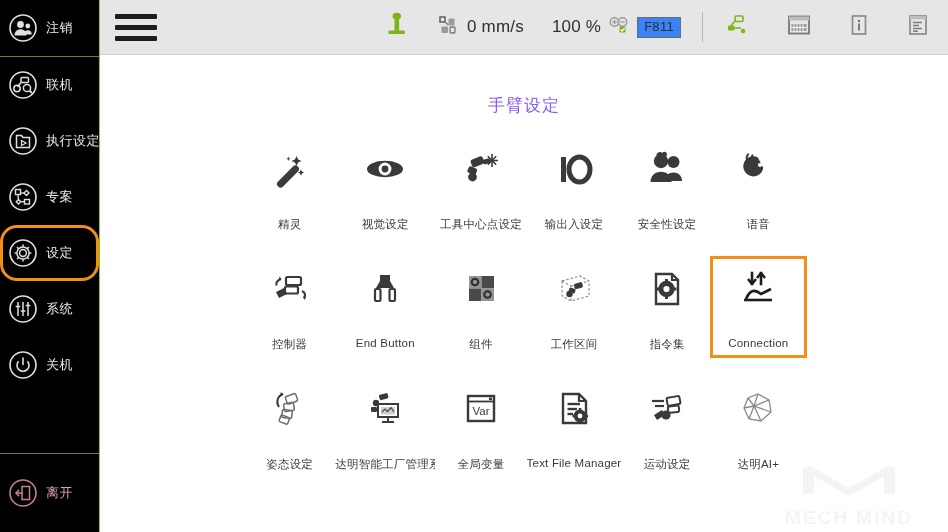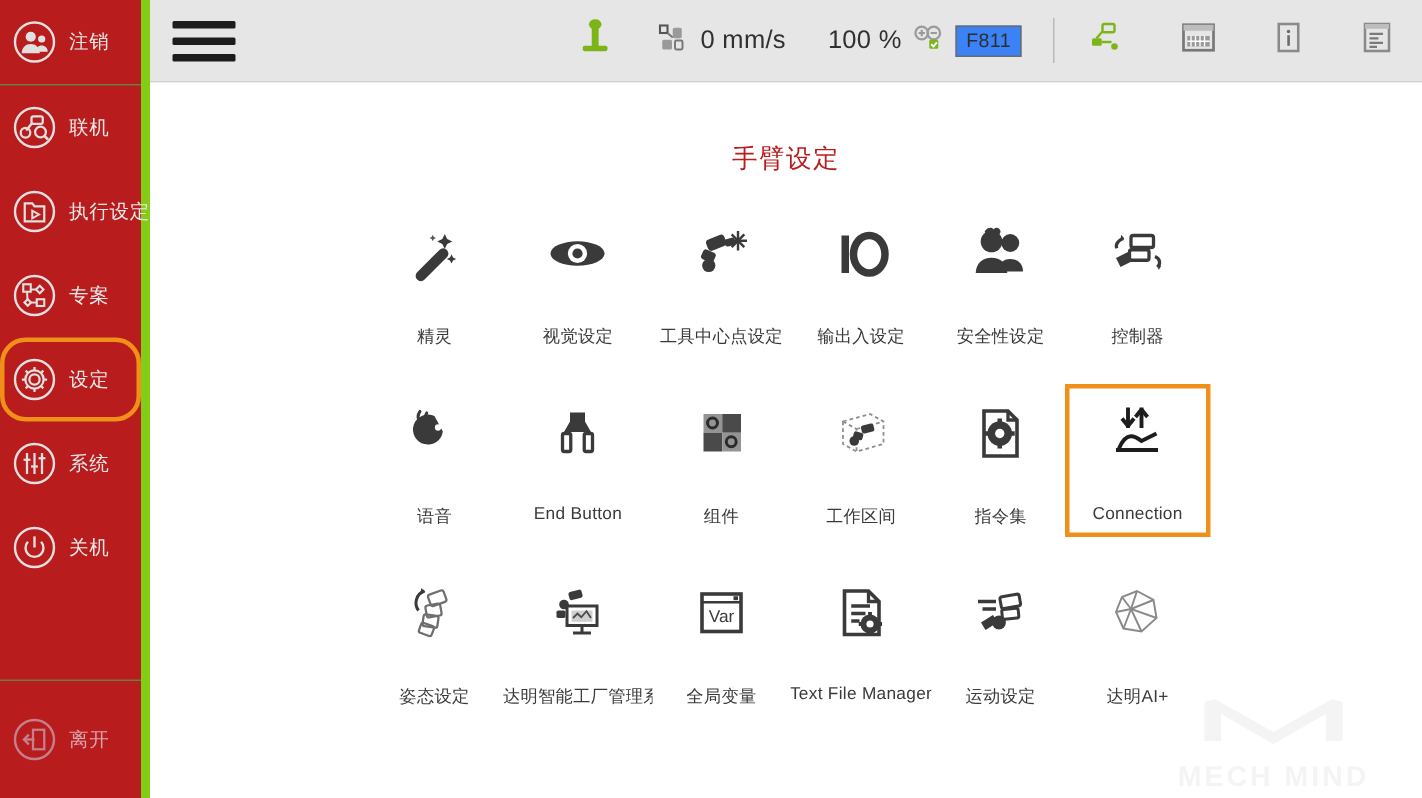--- a/index.html
+++ b/index.html
@@ -13,26 +13,26 @@
     position: relative;
     width: 948px; height: 532px;
     display: flex;
     background: #ffffff;
   }
 
   
   #sidebar {
     width: 100px;
     height: 532px;
-    background: #b91c1c;
+    background: #000000;
     flex: 0 0 100px;
     position: relative;
     display: flex;
     flex-direction: column;
-    border-right: 6px solid #84cc16;
+    border-right: 1px solid #84cc16;
   }
   .nav-item {
     height: 56px;
     display: flex;
     align-items: center;
     padding-left: 8px;
     gap: 8px;
     position: relative;
     color: #e6e6e6;
   }
@@ -115,21 +115,21 @@
   
   #content {
     flex: 1 1 auto;
     position: relative;
     background: #ffffff;
     overflow: hidden;
   }
   #page-title {
     text-align: center;
     font-size: 17px;
-    color: #b91c1c;
+    color: #8b5cf6;
     margin-top: 39px;
     letter-spacing: 1px;
   }
   #grid {
     margin: 22px auto 0 auto;
     width: 560px;
     display: grid;
     grid-template-columns: repeat(6, 1fr);
     row-gap: 24px;
   }
@@ -483,46 +483,46 @@
                 <path d="M13 6.5c1.5-1.8 4-2.2 5.3-.6 1.4-1.8 4-1.3 4.6.8.6 2-1.4 3.6-3.2 3.2-1.6-.3-2.1.3-3 1-1.2-1.3-3-1.4-3.8-2.5-.6-.8-.5-1.4.1-1.9z"></path>
               </g>
             </svg>
           </span>
           <span class="t-label">安全性设定</span>
         </div>
 
         <div class="tile">
           <span class="t-ico">
             <svg width="46" height="44" viewBox="0 0 46 44">
+              <path d="M28 20a10 10 0 1 1-7-9.5L28 20z" fill="#3a3a3a" transform="rotate(8 23 22)"></path>
+              <circle cx="25" cy="18" r="2.1" fill="#ffffff"></circle>
+              <g stroke="#3a3a3a" stroke-width="2" fill="none" stroke-linecap="round">
+                <path d="M13 14.5c-1.6-2.3-1.6-5 0-7.2"></path>
+                <path d="M17.5 13.5c-1-1.6-1-3.6 0-5.2"></path>
+              </g>
+            </svg>
+          </span>
+          <span class="t-label">语音</span>
+        </div>
+
+        <div class="tile">
+          <span class="t-ico">
+            <svg width="46" height="44" viewBox="0 0 46 44">
               <g stroke="#3a3a3a" stroke-width="2.2" fill="none">
                 <rect x="19" y="10" width="15" height="8" rx="1.5"></rect>
                 <rect x="18" y="19.5" width="13" height="7" rx="1.5"></rect>
                 <path d="M14 12c-3.5 1-5.5 4-4.5 6.5"></path>
                 <path d="M12.5 9.5 L14.5 12 L11.7 13.5" fill="#3a3a3a" stroke="none"></path>
                 <path d="M35 24c3.5 1.5 4 5 1.5 7"></path>
                 <path d="M37.5 33 L36.5 30 L39.2 30.2" fill="#3a3a3a" stroke="none"></path>
               </g>
               <path d="M9 25l8-4 3 6-8 4z" fill="#3a3a3a"></path>
             </svg>
           </span>
           <span class="t-label">控制器</span>
-        </div>
-
-        <div class="tile">
-          <span class="t-ico">
-            <svg width="46" height="44" viewBox="0 0 46 44">
-              <path d="M28 20a10 10 0 1 1-7-9.5L28 20z" fill="#3a3a3a" transform="rotate(8 23 22)"></path>
-              <circle cx="25" cy="18" r="2.1" fill="#ffffff"></circle>
-              <g stroke="#3a3a3a" stroke-width="2" fill="none" stroke-linecap="round">
-                <path d="M13 14.5c-1.6-2.3-1.6-5 0-7.2"></path>
-                <path d="M17.5 13.5c-1-1.6-1-3.6 0-5.2"></path>
-              </g>
-            </svg>
-          </span>
-          <span class="t-label">语音</span>
         </div>
 
         <div class="tile">
           <span class="t-ico">
             <svg width="46" height="44" viewBox="0 0 46 44">
               <path d="M18 8h10v6l4 7h-18l4-7z" fill="#3a3a3a"></path>
               <rect x="13" y="22" width="5.5" height="12" rx="1.2" fill="none" stroke="#3a3a3a" stroke-width="2.2"></rect>
               <rect x="27.5" y="22" width="5.5" height="12" rx="1.2" fill="none" stroke="#3a3a3a" stroke-width="2.2"></rect>
             </svg>
           </span>

